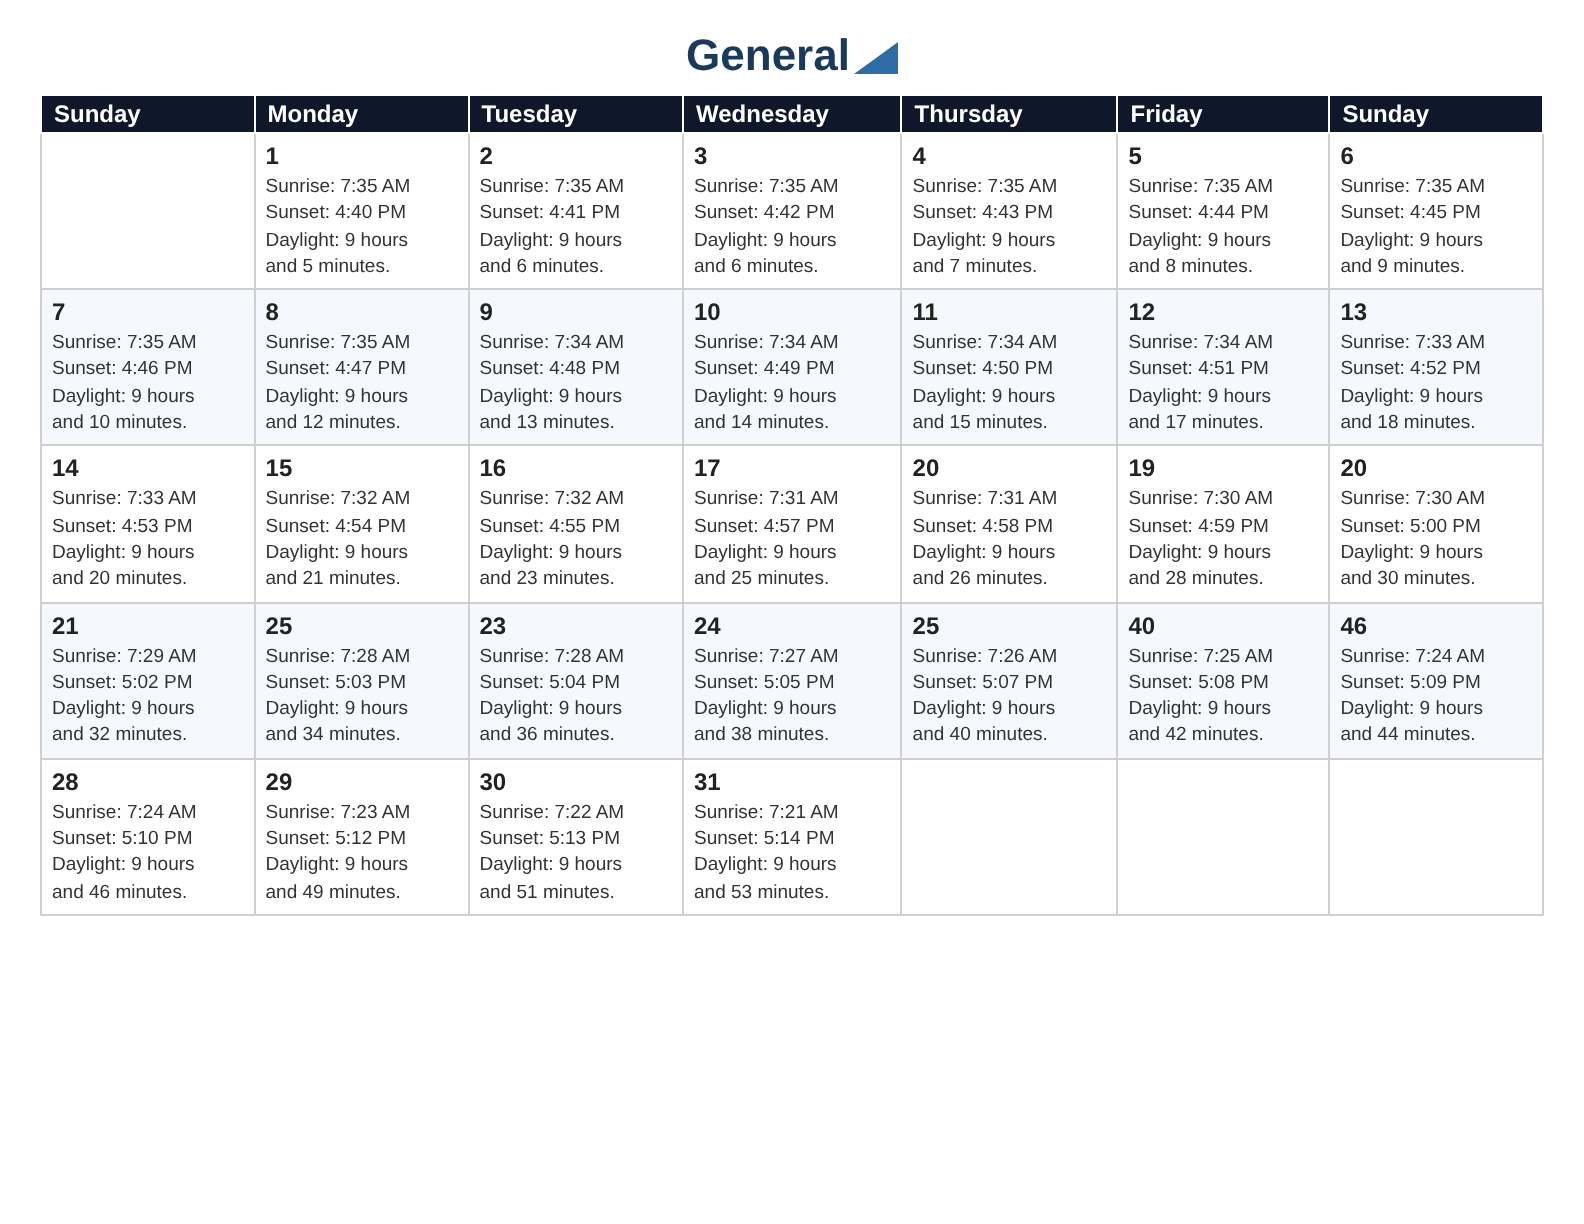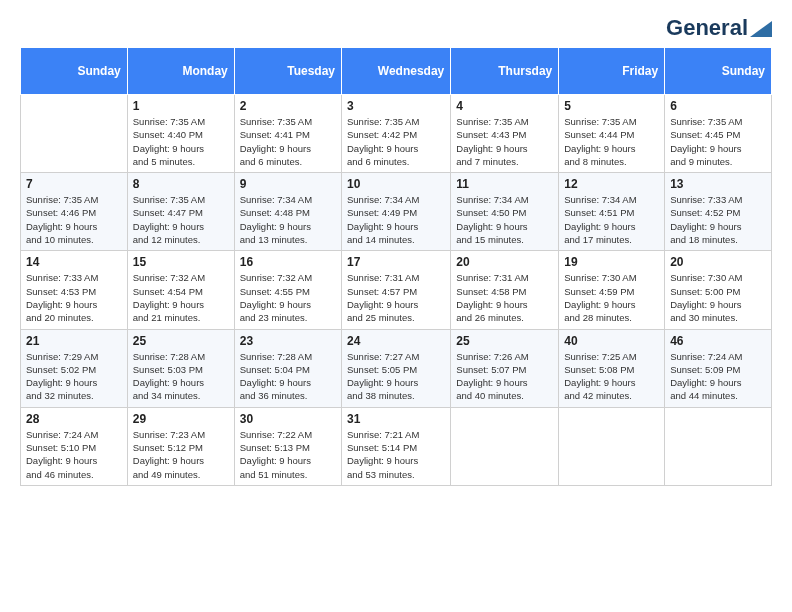--- a/index.html
+++ b/index.html
@@ -11,21 +11,21 @@
       overflow: hidden;
     }
     .page {
       width: 792px;
       min-height: 612px;
       background: #fff;
       padding: 15px 20px;
     }
     .header {
       display: flex;
-      justify-content: flex-end;
+      justify-content: center;
       align-items: flex-start;
       margin-bottom: 10px;
     }
     .logo {
       display: flex;
       flex-direction: column;
       align-items: flex-start;
     }
     .logo-line1 {
       display: flex;
@@ -41,26 +41,26 @@
     }
     .location {
       font-size: 16px;
       color: #444;
     }
     .calendar {
       width: 100%;
       border-collapse: collapse;
     }
     .calendar th {
-      background: #3b82f6;
+      background: #0f172a;
       color: #fff;
       font-size: 12px;
       font-weight: bold;
-      padding: 16px 6px;
-      text-align: right;
+      padding: 2px 6px;
+      text-align: left;
       border: 1px solid #fff;
     }
     .calendar td {
       vertical-align: top;
       padding: 4px 5px;
       border: 1px solid #d0d0d0;
       font-size: 10px;
       color: #333;
       width: 113px;
       min-height: 70px;

